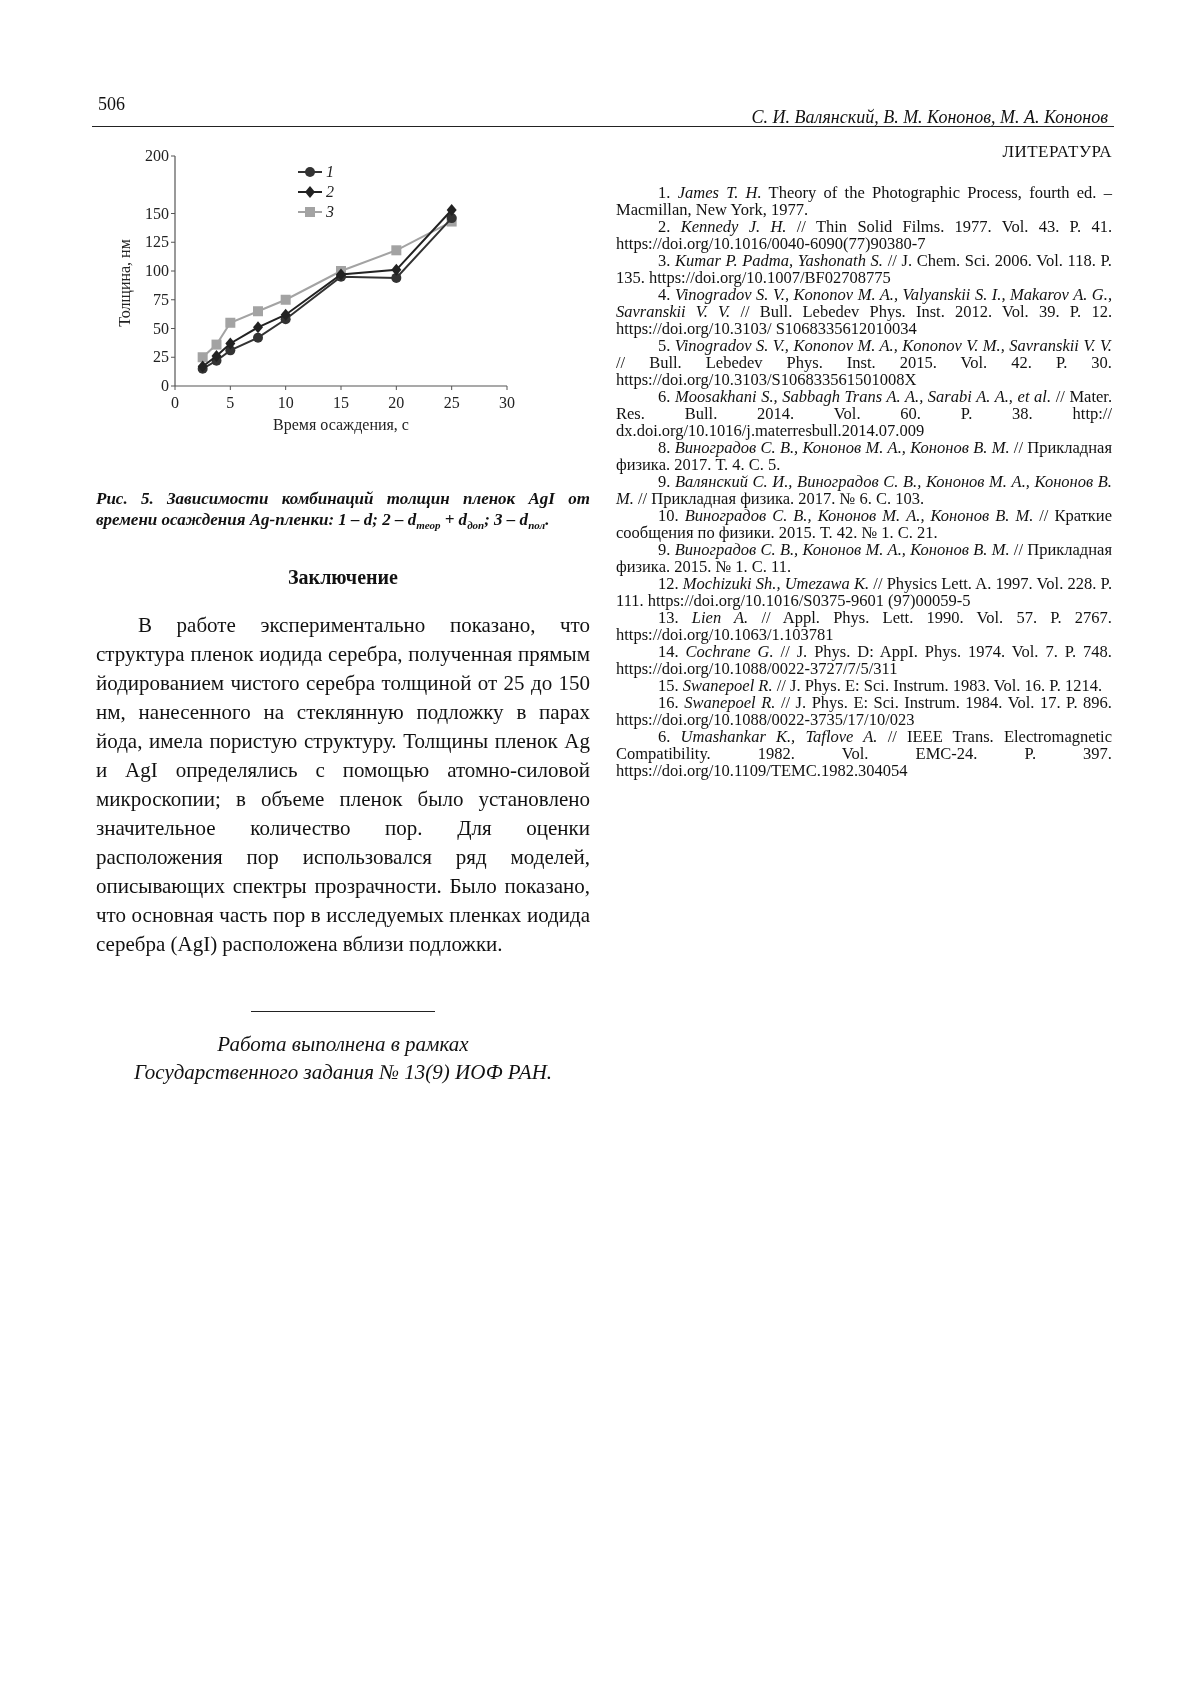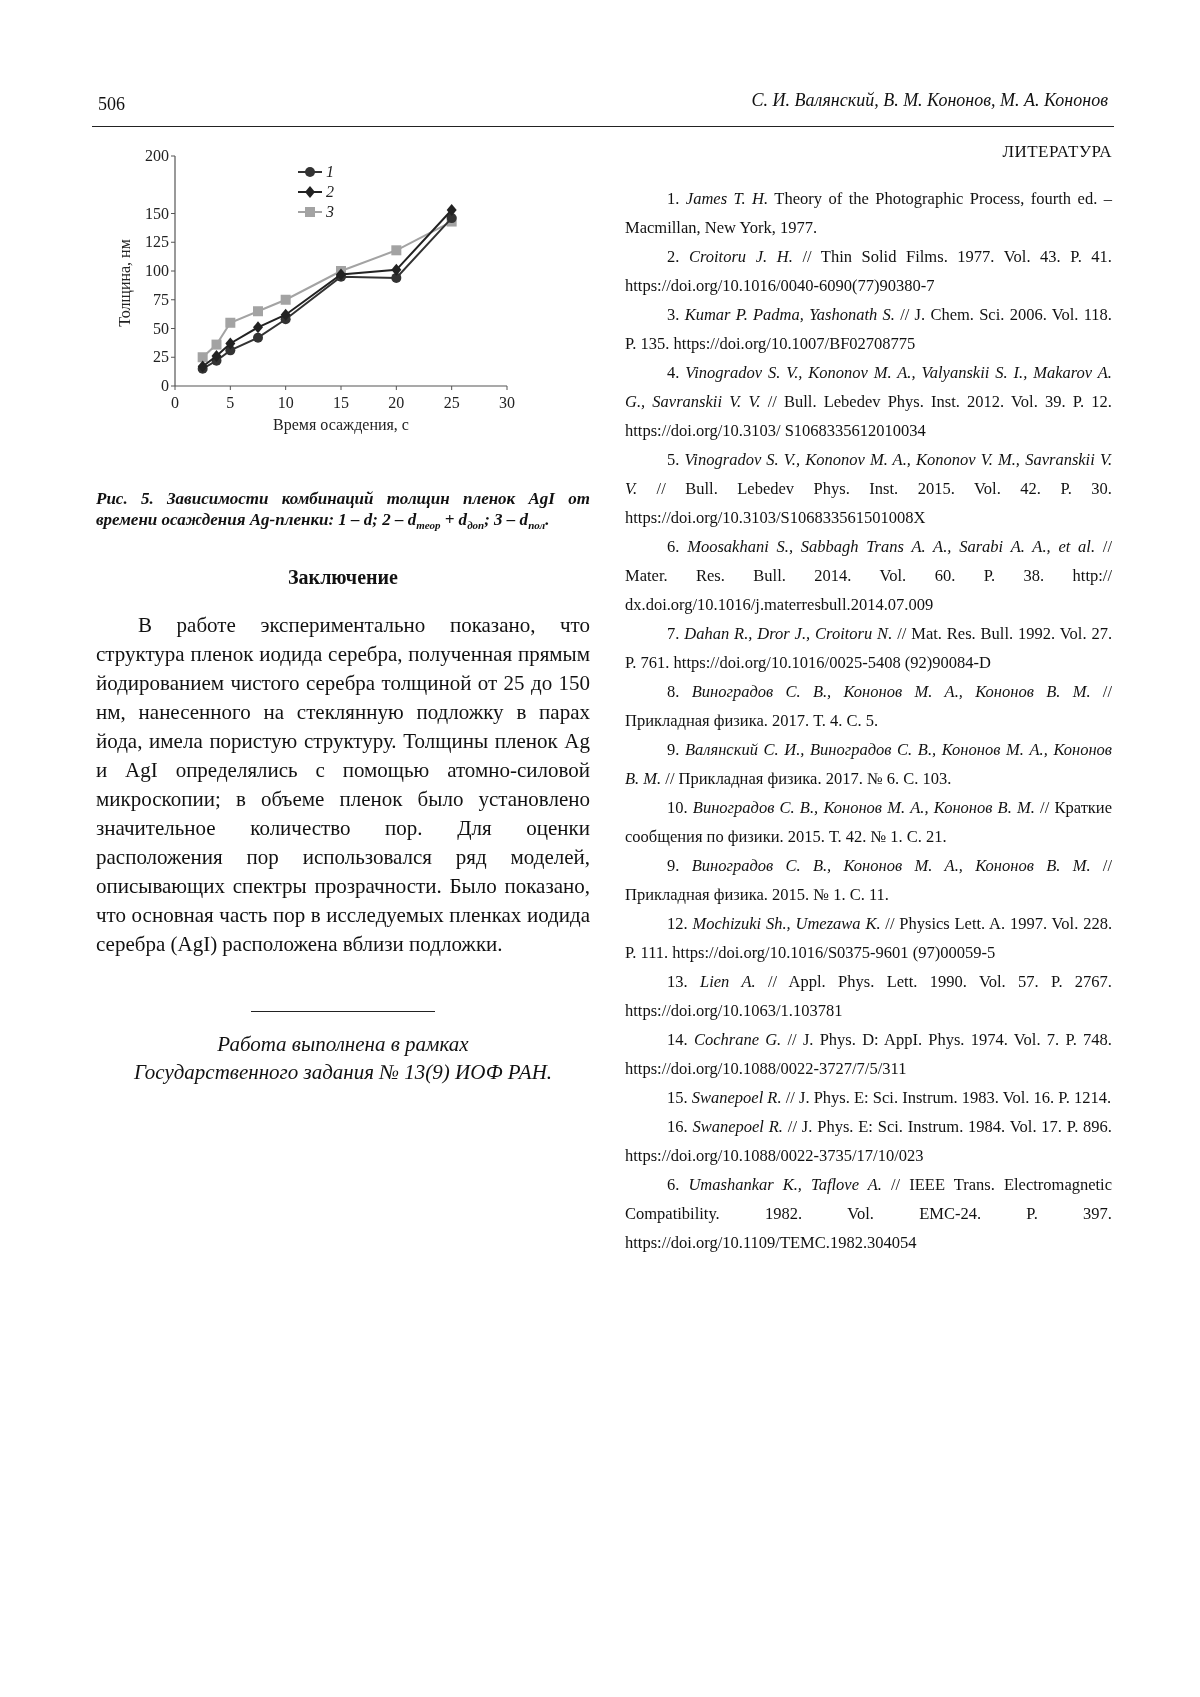--- a/index.html
+++ b/index.html
@@ -1,38 +1,38 @@
 <!DOCTYPE html>
 <html><head>
 <meta charset="utf-8">
 <style>
   html, body { margin: 0; padding: 0; background: #ffffff; }
   body { width: 1200px; height: 1697px; position: relative; color: #111; font-family: "Liberation Serif", serif; }
   .page-header { position: absolute; left: 92px; top: 88px; width: 1022px; height: 38px; border-bottom: 1.5px solid #222; }
   .page-num { position: absolute; left: 6px; top: 6px; font-size: 18px; }
-  .running-head { position: absolute; right: 6px; top: 2px; font-style: italic; font-size: 18px; }
+  .running-head { position: absolute; right: 6px; top: 19px; font-style: italic; font-size: 18px; }
 
   .left-col { position: absolute; left: 96px; top: 140px; width: 494px; }
   .right-col { position: absolute; left: 616px; top: 140px; width: 496px; }
 
   .chart-wrap { position: relative; width: 494px; height: 340px; }
   .chart-wrap svg { position: absolute; left: 0; top: 0; }
   .ax-text { font-family: "Liberation Serif", serif; font-size: 16px; fill: #222; }
   .leg-text { font-family: "Liberation Serif", serif; font-size: 16px; font-style: italic; fill: #222; }
 
   .caption { font-weight: bold; font-style: italic; font-size: 17px; line-height: 21px; margin-top: 8px; text-align: justify; }
   .caption sub { font-size: 11px; }
   .section-title { font-weight: bold; font-size: 20px; text-align: center; margin-top: 30px; }
   .body-text { font-size: 21px; line-height: 29px; text-align: justify; margin-top: 22px; text-indent: 42px; hyphens: manual; }
   .rule-short { width: 184px; height: 0; border-top: 1.5px solid #222; margin: 52px auto 0 auto; }
   .funding { font-style: italic; font-size: 21px; line-height: 28px; text-align: center; margin-top: 18px; }
 
   .refs-title { text-align: right; font-size: 17px; letter-spacing: 0.5px; margin-top: 2px; }
   .refs { margin-top: 22px; }
-  .ref { font-size: 16.5px; line-height: 29px; text-align: justify; text-indent: 42px; margin-left: 9px; }
+  .ref { font-size: 16.5px; line-height: 17px; text-align: justify; text-indent: 42px; }
   .ref .auth { font-style: italic; }
 </style>
 </head>
 <body>
 
 <div class="page-header">
   <span class="page-num">506</span>
   <span class="running-head">С. И. Валянский, В. М. Кононов, М. А. Кононов</span>
 </div>
 
@@ -141,26 +141,25 @@
   <div class="funding">
     <div>Работа выполнена в рамках</div>
     <div>Государственного задания № 13(9) ИОФ РАН.</div>
   </div>
 </div>
 
 <div class="right-col">
   <div class="refs-title">ЛИТЕРАТУРА</div>
   <div class="refs" id="refs">
       <div class="ref"><span>1. </span><span class="auth">James T. H.</span><span> Theory of the Photographic Process, fourth ed. – Macmillan, New York, 1977.</span></div>
-      <div class="ref"><span>2. </span><span class="auth">Croitoru J. H.</span><span> // Thin Solid Films. 1977. Vol. 43. P. 41. https://doi.org/10.1016/0040-6090(77)90380-7</span></div>
+      <div class="ref"><span>2. </span><span class="auth">Kennedy J. H.</span><span> // Thin Solid Films. 1977. Vol. 43. P. 41. https://doi.org/10.1016/0040-6090(77)90380-7</span></div>
       <div class="ref"><span>3. </span><span class="auth">Kumar P. Padma, Yashonath S.</span><span> // J. Chem. Sci. 2006. Vol. 118. P. 135. https://doi.org/10.1007/BF02708775</span></div>
       <div class="ref"><span>4. </span><span class="auth">Vinogradov S. V., Kononov M. A., Valyanskii S. I., Makarov A. G., Savranskii V. V.</span><span> // Bull. Lebedev Phys. Inst. 2012. Vol. 39. P. 12. https://doi.org/10.3103/ S106833561201003​4</span></div>
       <div class="ref"><span>5. </span><span class="auth">Vinogradov S. V., Kononov M. A., Kononov V. M., Savranskii V. V.</span><span> // Bull. Lebedev Phys. Inst. 2015. Vol. 42. P. 30. https://doi.org/10.3103/S106833561501008X</span></div>
       <div class="ref"><span>6. </span><span class="auth">Moosakhani S., Sabbagh Trans A. A., Sarabi A. A., et al.</span><span> // Mater. Res. Bull. 2014. Vol. 60. P. 38. http:// dx.doi.org/10.1016/j.materresbull.2014.07.009</span></div>
-      <div class="ref"><span>7. </span><span class="auth">Dahan R., Dror J., Croitoru N.</span><span> // Mat. Res. Bull. 1992. Vol. 27. P. 761. https://doi.org/10.1016/0025-5408 (92)90084-D</span></div>
       <div class="ref"><span>8. </span><span class="auth">Виноградов С. В., Кононов М. А., Кононов В. М.</span><span> // Прикладная физика. 2017. Т. 4. С. 5.</span></div>
       <div class="ref"><span>9. </span><span class="auth">Валянский С. И., Виноградов С. В., Кононов М. А., Кононов В. М.</span><span> // Прикладная физика. 2017. № 6. С. 103.</span></div>
       <div class="ref"><span>10. </span><span class="auth">Виноградов С. В., Кононов М. А., Кононов В. М.</span><span> // Краткие сообщения по физики. 2015. Т. 42. № 1. С. 21.</span></div>
       <div class="ref"><span>9. </span><span class="auth">Виноградов С. В., Кононов М. А., Кононов В. М.</span><span> // Прикладная физика. 2015. № 1. С. 11.</span></div>
       <div class="ref"><span>12. </span><span class="auth">Mochizuki Sh., Umezawa K.</span><span> // Physics Lett. A. 1997. Vol. 228. P. 111. https://doi.org/10.1016/S0375-9601 (97)00059-5</span></div>
       <div class="ref"><span>13. </span><span class="auth">Lien A.</span><span> // Appl. Phys. Lett. 1990. Vol. 57. P. 2767. https://doi.org/10.1063/1.103781</span></div>
       <div class="ref"><span>14. </span><span class="auth">Cochrane G.</span><span> // J. Phys. D: AppI. Phys. 1974. Vol. 7. P. 748. https://doi.org/10.1088/0022-3727/7/5/311</span></div>
       <div class="ref"><span>15. </span><span class="auth">Swanepoel R.</span><span> // J. Phys. E: Sci. Instrum. 1983. Vol. 16. P. 1214.</span></div>
       <div class="ref"><span>16. </span><span class="auth">Swanepoel R.</span><span> // J. Phys. E: Sci. Instrum. 1984. Vol. 17. P. 896. https://doi.org/10.1088/0022-3735/17/10/023</span></div>
       <div class="ref"><span>6. </span><span class="auth">Umashankar K., Taflove A.</span><span> // IEEE Trans. Electromagnetic Compatibility. 1982. Vol. EMC-24. P. 397. https://doi.org/10.1109/TEMC.1982.304054</span></div>

